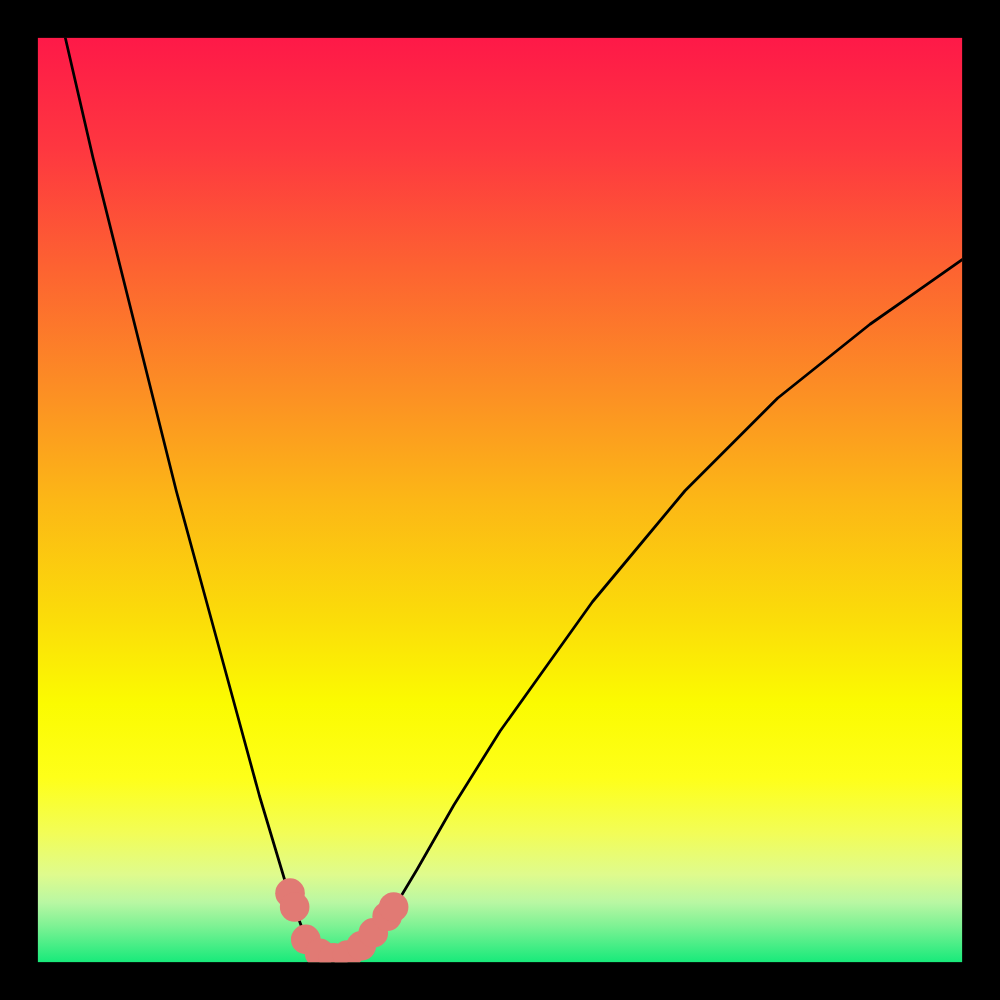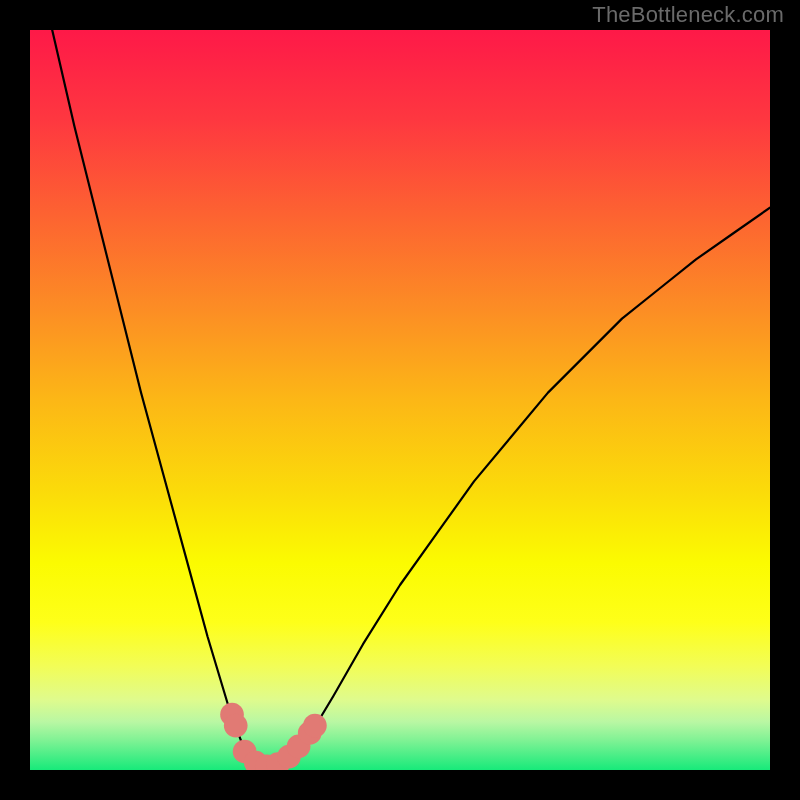--- a/index.html
+++ b/index.html
@@ -33,21 +33,20 @@
     overflow: hidden;
   }
   svg {
     display: block;
   }
 </style>
 </head>
 <body>
 
 <div class="outer">
-  <div class="attribution">TheBottleneck.com</div>
   <div class="plot">
     <svg id="chart-svg" width="740" height="740" viewBox="0 0 740 740" preserveAspectRatio="none">
       <defs>
         <linearGradient id="bg-grad" x1="0" y1="0" x2="0" y2="1">
             <stop offset="0.00%" stop-color="#fe1948"></stop>
             <stop offset="12.00%" stop-color="#fe3740"></stop>
             <stop offset="25.00%" stop-color="#fd6331"></stop>
             <stop offset="38.00%" stop-color="#fc8e24"></stop>
             <stop offset="50.00%" stop-color="#fcb716"></stop>
             <stop offset="63.00%" stop-color="#fbdd09"></stop>

